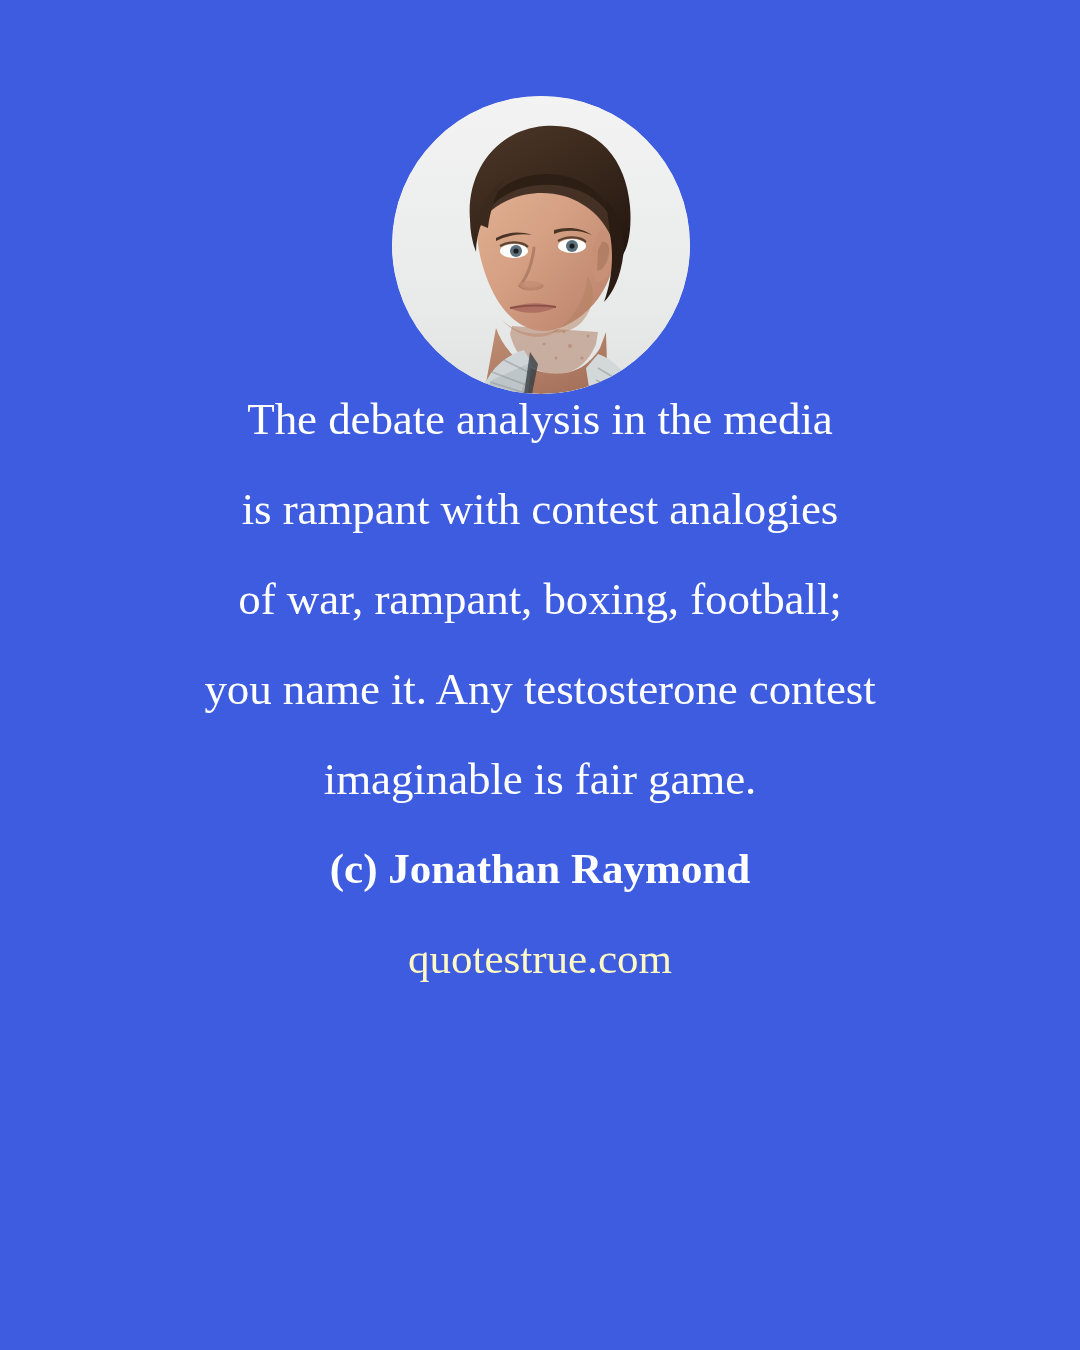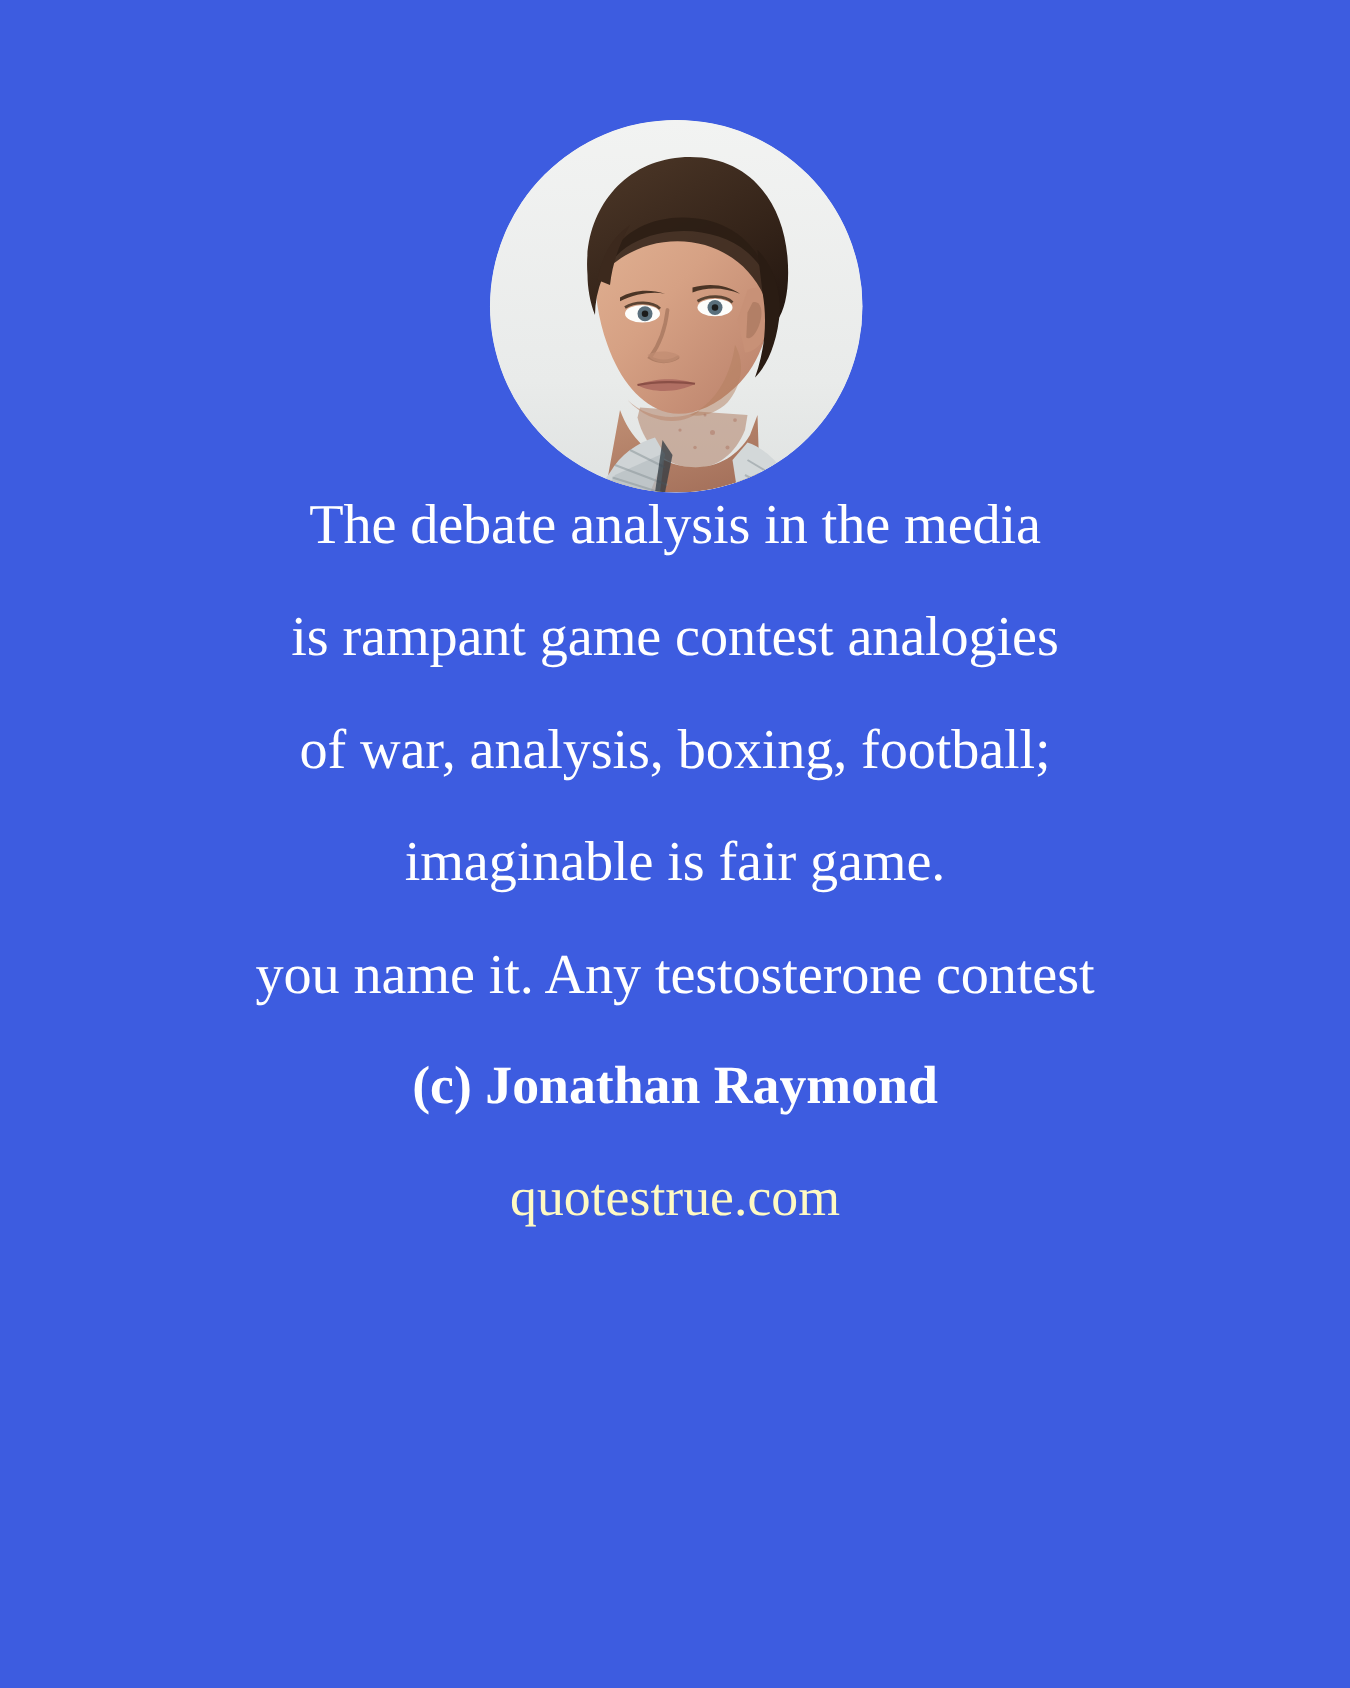--- a/index.html
+++ b/index.html
@@ -183,22 +183,22 @@
           <circle cx="152" cy="248" r="1.3"></circle>
           <circle cx="172" cy="236" r="1.2"></circle>
         </g>
       </g>
     </svg>
   </div>
 
   <div class="text-block">
     <div class="quote-text">
       <span class="quote-line">The debate analysis in the media</span>
-      <span class="quote-line">is rampant game contest analogies</span>
-      <span class="quote-line">of war, analysis, boxing, football;</span>
+      <span class="quote-line">is rampant with contest analogies</span>
+      <span class="quote-line">of war, rampant, boxing, football;</span>
+      <span class="quote-line">you name it. Any testosterone contest</span>
       <span class="quote-line">imaginable is fair game.</span>
-      <span class="quote-line">you name it. Any testosterone contest</span>
     </div>
     <div class="author-line">(c) Jonathan Raymond</div>
     <div class="source-line">quotestrue.com</div>
   </div>
 
 </div>
 
 </body></html>

